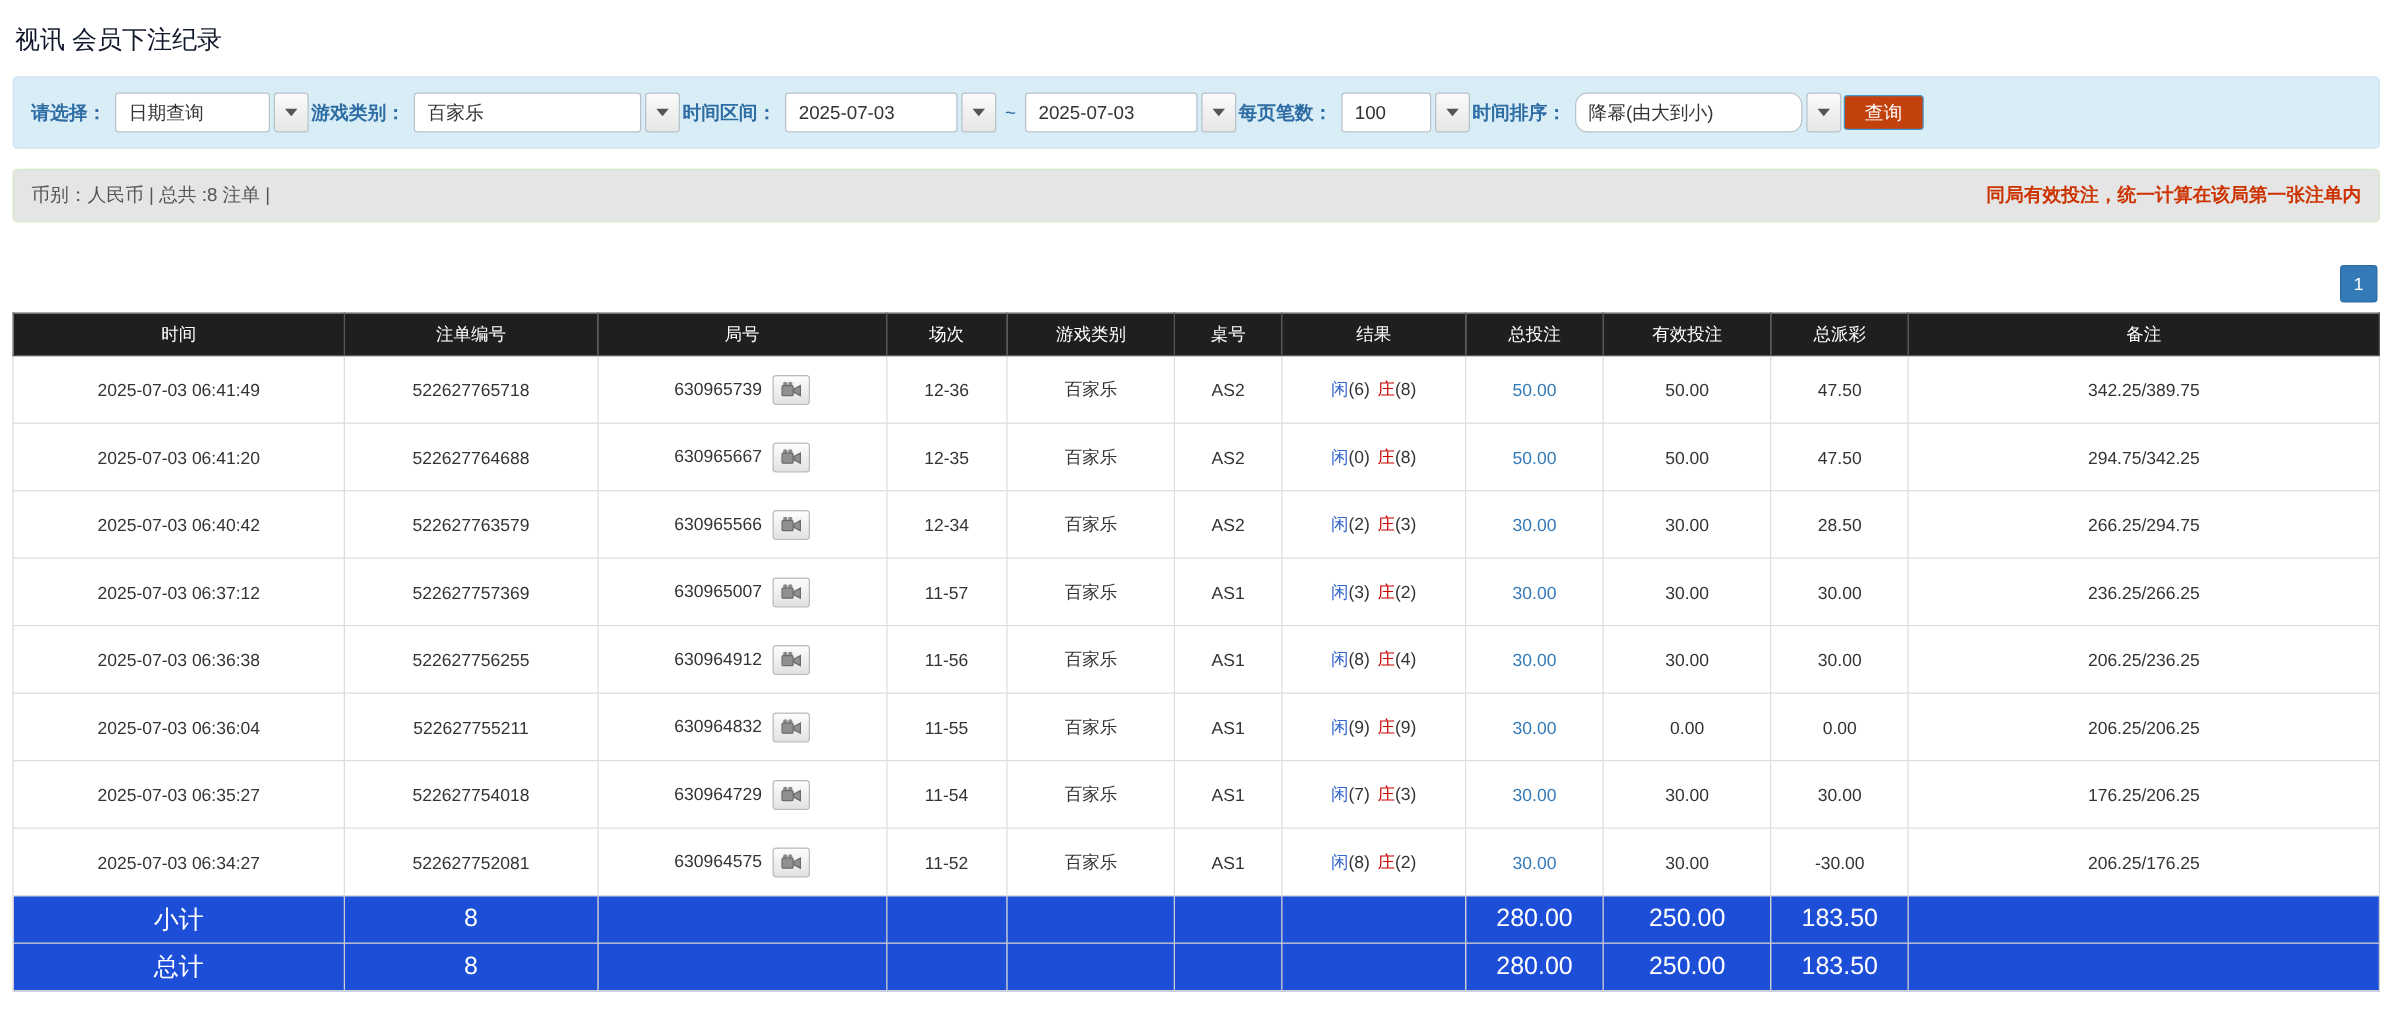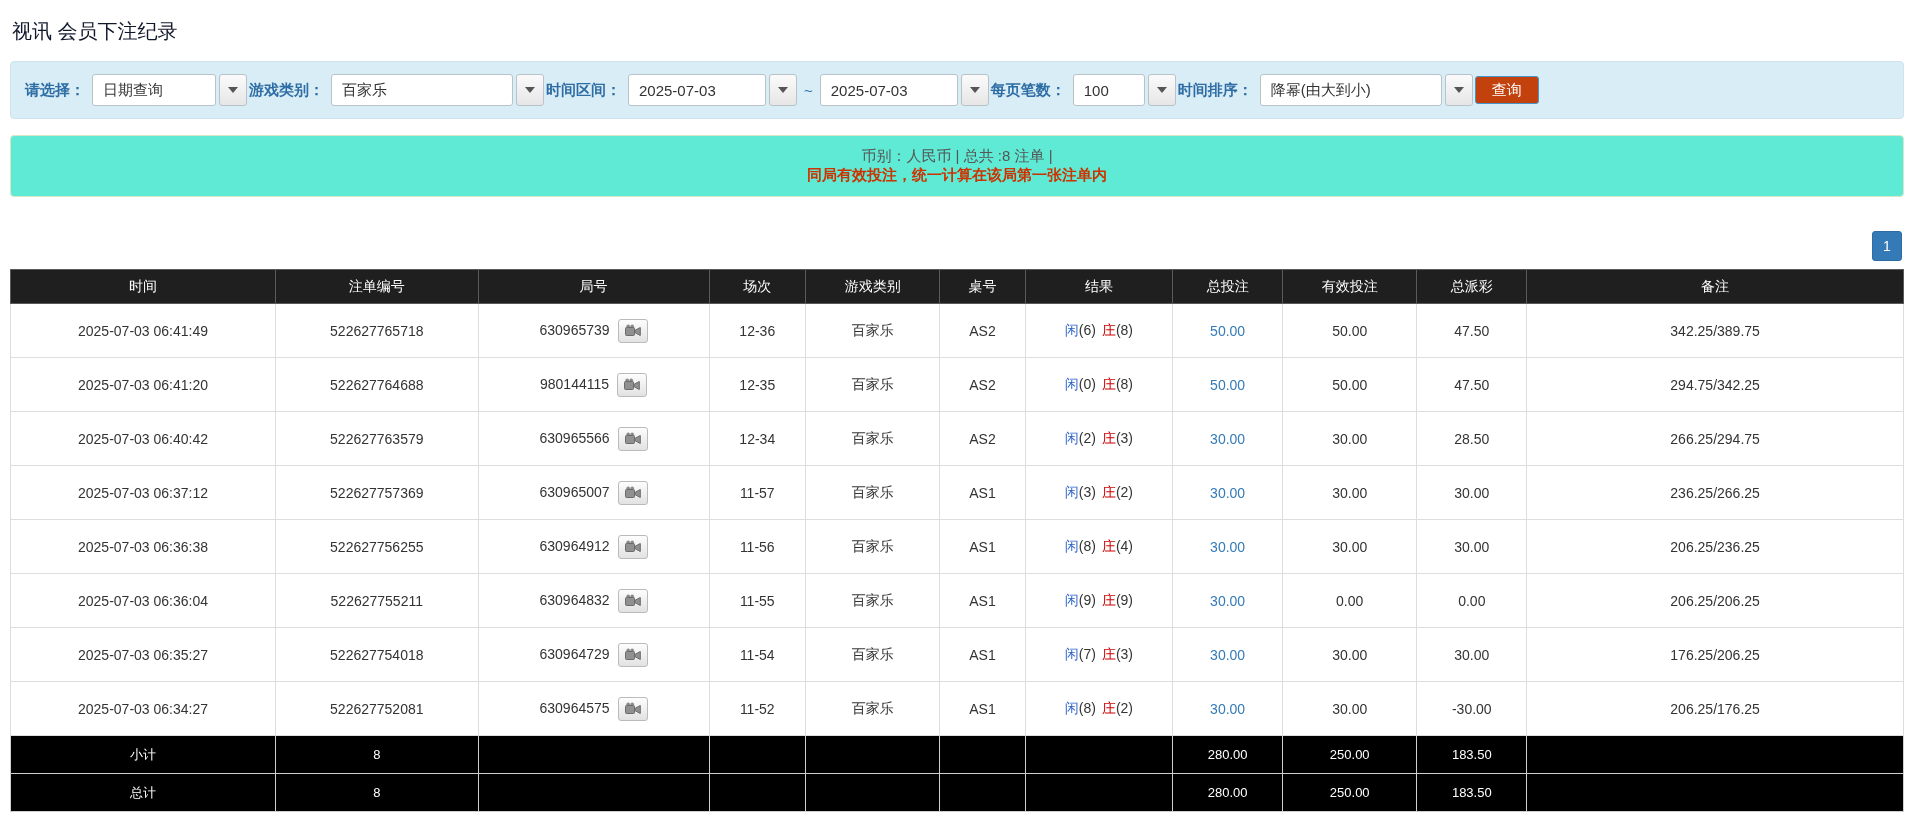--- a/index.html
+++ b/index.html
@@ -61,47 +61,46 @@
   .caret {
     width: 0; height: 0;
     border-left: 5px solid transparent;
     border-right: 5px solid transparent;
     border-top: 6px solid #555;
   }
   .w-qtype  .combo-text { width: 124px; }
   .w-game   .combo-text { width: 182px; }
   .w-date   .combo-text { width: 138px; }
   .w-psize  .combo-text { width: 72px; }
-  .w-sort   .combo-text { width: 182px; }
+  .w-sort   .combo-text { width: 182px; border-radius: 10px; }
   .tilde { color: #2e6da4; font-size: 15px; }
 
   .btn-search {
     background: #c2410c;
     border: 1px solid #4695c8;
     color: #fff;
     font-size: 15px;
     height: 28px;
     padding: 0 16px;
     border-radius: 3px;
     cursor: pointer;
     font-family: inherit;
   }
 
   
   .summary-bar {
-    background: #5eead4;
+    background: #e5e5e5;
     border: 1px solid #d6e9c6;
     border-radius: 4px;
     margin-top: 16px;
     padding: 11px 14px;
     display: flex;
     justify-content: space-between;
     align-items: center;
     font-size: 15px;
-    flex-direction: column;
   }
   .summary-left { color: #555; }
   .summary-right { color: #cc3300; font-weight: bold; }
 
   
   .pagination-row {
     display: flex;
     justify-content: flex-end;
     margin: 34px 2px 8px 0;
   }
@@ -136,26 +135,26 @@
     font-size: 14px;
   }
   table.records tbody td {
     border: 1px solid #ddd;
     height: 54px;
     text-align: center;
     color: #333;
     background: #fff;
   }
   table.records tfoot td {
-    background: #000000;
+    background: #1d4ed8;
     color: #fff;
     border: 1px solid #cfcfcf;
     height: 38px;
     text-align: center;
-    font-size: 13px;
+    font-size: 20px;
   }
   .player { color: #3366cc; }
   .banker { color: #cc0000; margin-left: 6px; }
   .score  { color: #333; }
   .link-blue { color: #337ab7; cursor: pointer; }
   .neg { color: #cc0000; }
 
   .round-btn {
     display: inline-flex;
     align-items: center;
@@ -299,21 +298,21 @@
     </td>
     <td><span class="link-blue">50.00</span></td>
     <td>50.00</td>
     <td>47.50</td>
     <td>342.25/389.75</td>
   </tr>
         <tr class="data-row">
     <td>2025-07-03 06:41:20</td>
     <td>522627764688</td>
     <td>
-      <span>980144115</span><button class="round-btn">
+      <span>630965667</span><button class="round-btn">
               <svg width="16" height="13" viewBox="0 0 16 13">
                 <circle cx="3.2" cy="2.2" r="1.8" fill="#8a8a8a"></circle>
                 <circle cx="7.2" cy="2.2" r="1.8" fill="#8a8a8a"></circle>
                 <rect x="0.5" y="3.5" width="9" height="8" rx="1" fill="#909090" stroke="#6b6b6b"></rect>
                 <path d="M10.2 6.2 L15.3 3.5 V11.5 L10.2 8.8 Z" fill="#909090" stroke="#6b6b6b"></path>
               </svg>
             </button>
     </td>
     <td>12-35</td>
     <td>百家乐</td>

